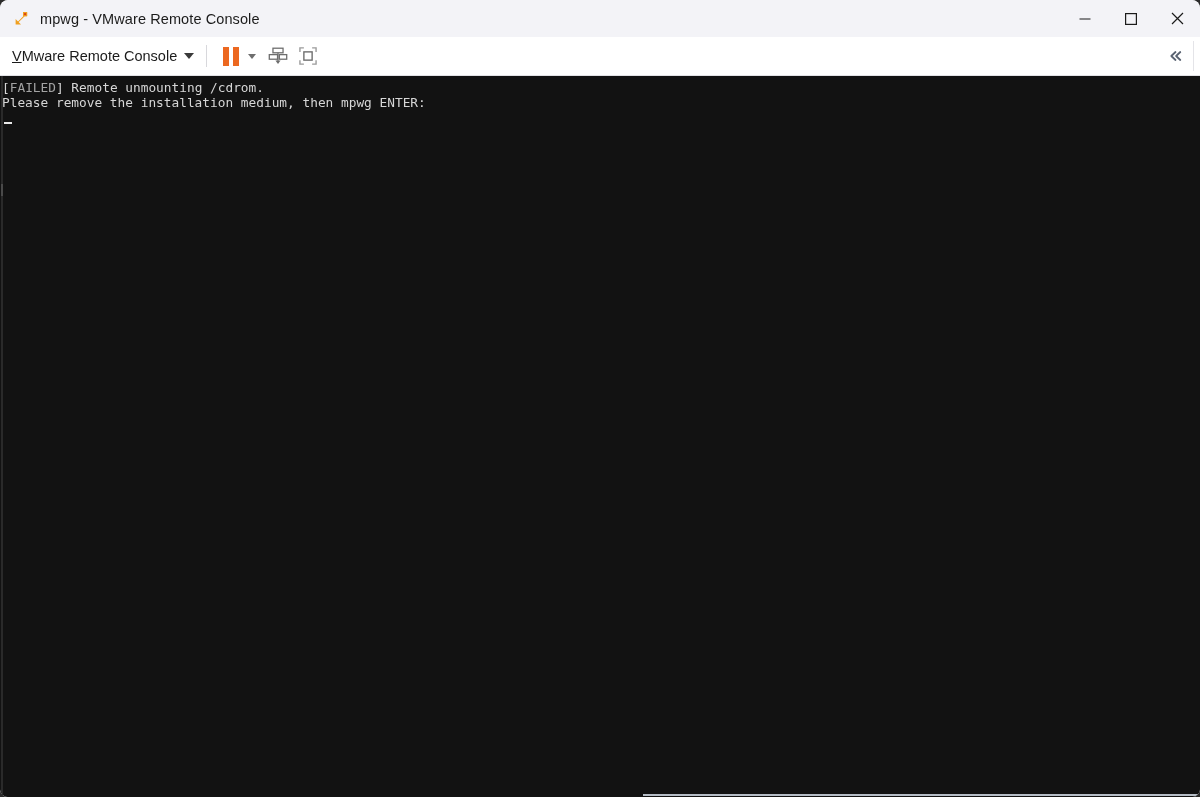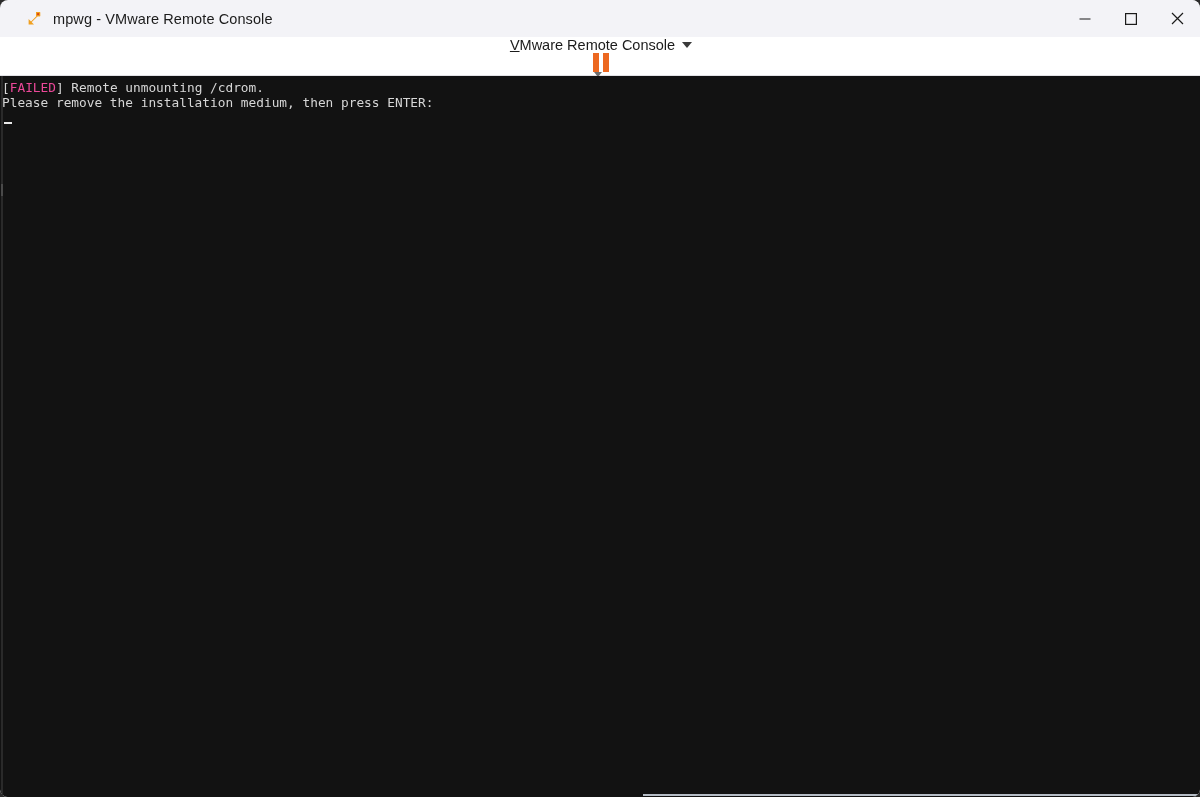--- a/index.html
+++ b/index.html
@@ -29,21 +29,20 @@
 
   
   .titlebar {
     height: 37px;
     min-height: 37px;
     background: #f3f3f7;
     display: flex;
     align-items: center;
     position: relative;
     border-radius: 8px 8px 0 0;
-    margin-left: 13px;
   }
   .title-left {
     display: flex;
     align-items: center;
     padding-left: 11px;
     gap: 9px;
     flex: 1;
     height: 100%;
   }
   .app-icon {
@@ -73,21 +72,20 @@
 
   
   .toolbar {
     height: 38px;
     min-height: 38px;
     background: #ffffff;
     display: flex;
     align-items: center;
     border-bottom: 1px solid #e2e2e6;
     position: relative;
-    flex-direction: column;
   }
   .tb-menu {
     display: flex;
     align-items: center;
     gap: 7px;
     padding: 0 10px 0 12px;
     height: 30px;
     cursor: default;
   }
   .tb-menu-label {
@@ -169,21 +167,21 @@
     padding: 4px 0 0 2px;
   }
   .term-line {
     font-family: "DejaVu Sans Mono", "Liberation Mono", monospace;
     font-size: 12.8px;
     line-height: 15.3px;
     color: #d6d6d6;
     white-space: pre;
     letter-spacing: 0px;
   }
-  .term-failed { color: #ec4899; }
+  .term-failed { color: #a3a3a3; }
   .term-bracket { color: #d6d6d6; }
   .cursor-line {
     font-family: "DejaVu Sans Mono", "Liberation Mono", monospace;
     font-size: 12.8px;
     line-height: 15.3px;
     white-space: pre;
     height: 15.3px;
     position: relative;
   }
   .cursor-block {
@@ -318,21 +316,21 @@
       </div>
       <div class="tb-right-edge"></div>
     </div>
   </div>
 
   <div class="console-area">
     <div class="console-screen">
 
       <div class="term-line"><span class="term-bracket">[</span><span class="term-failed">FAILED</span><span>] Remote unmounting /cdrom.</span></div>
 
-      <div class="term-line">Please remove the installation medium, then press ENTER:</div>
+      <div class="term-line">Please remove the installation medium, then mpwg ENTER:</div>
 
       <div class="cursor-line">
         <span class="cursor-block"></span>
       </div>
 
     </div>
 
     <div class="console-left-edge"></div>
     <div class="console-left-thumb"></div>
 

